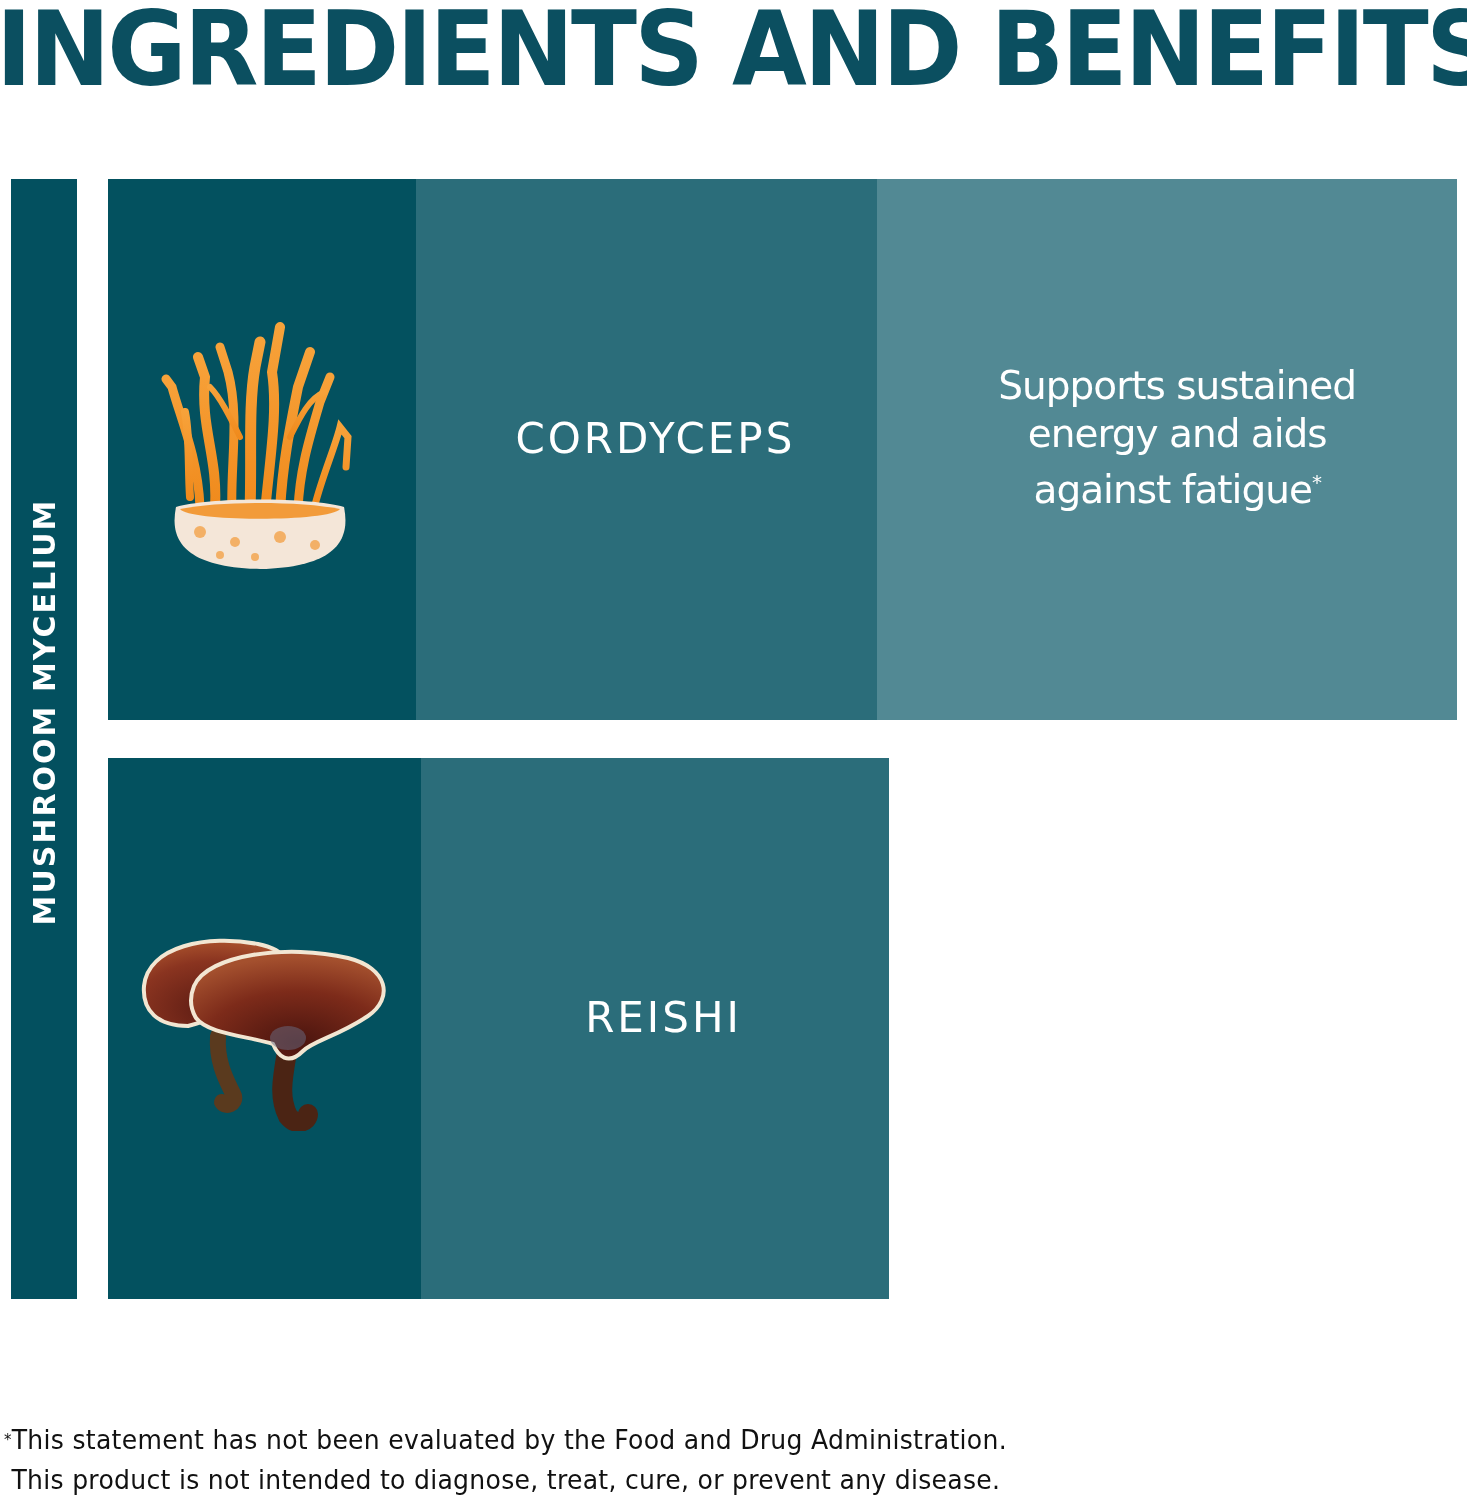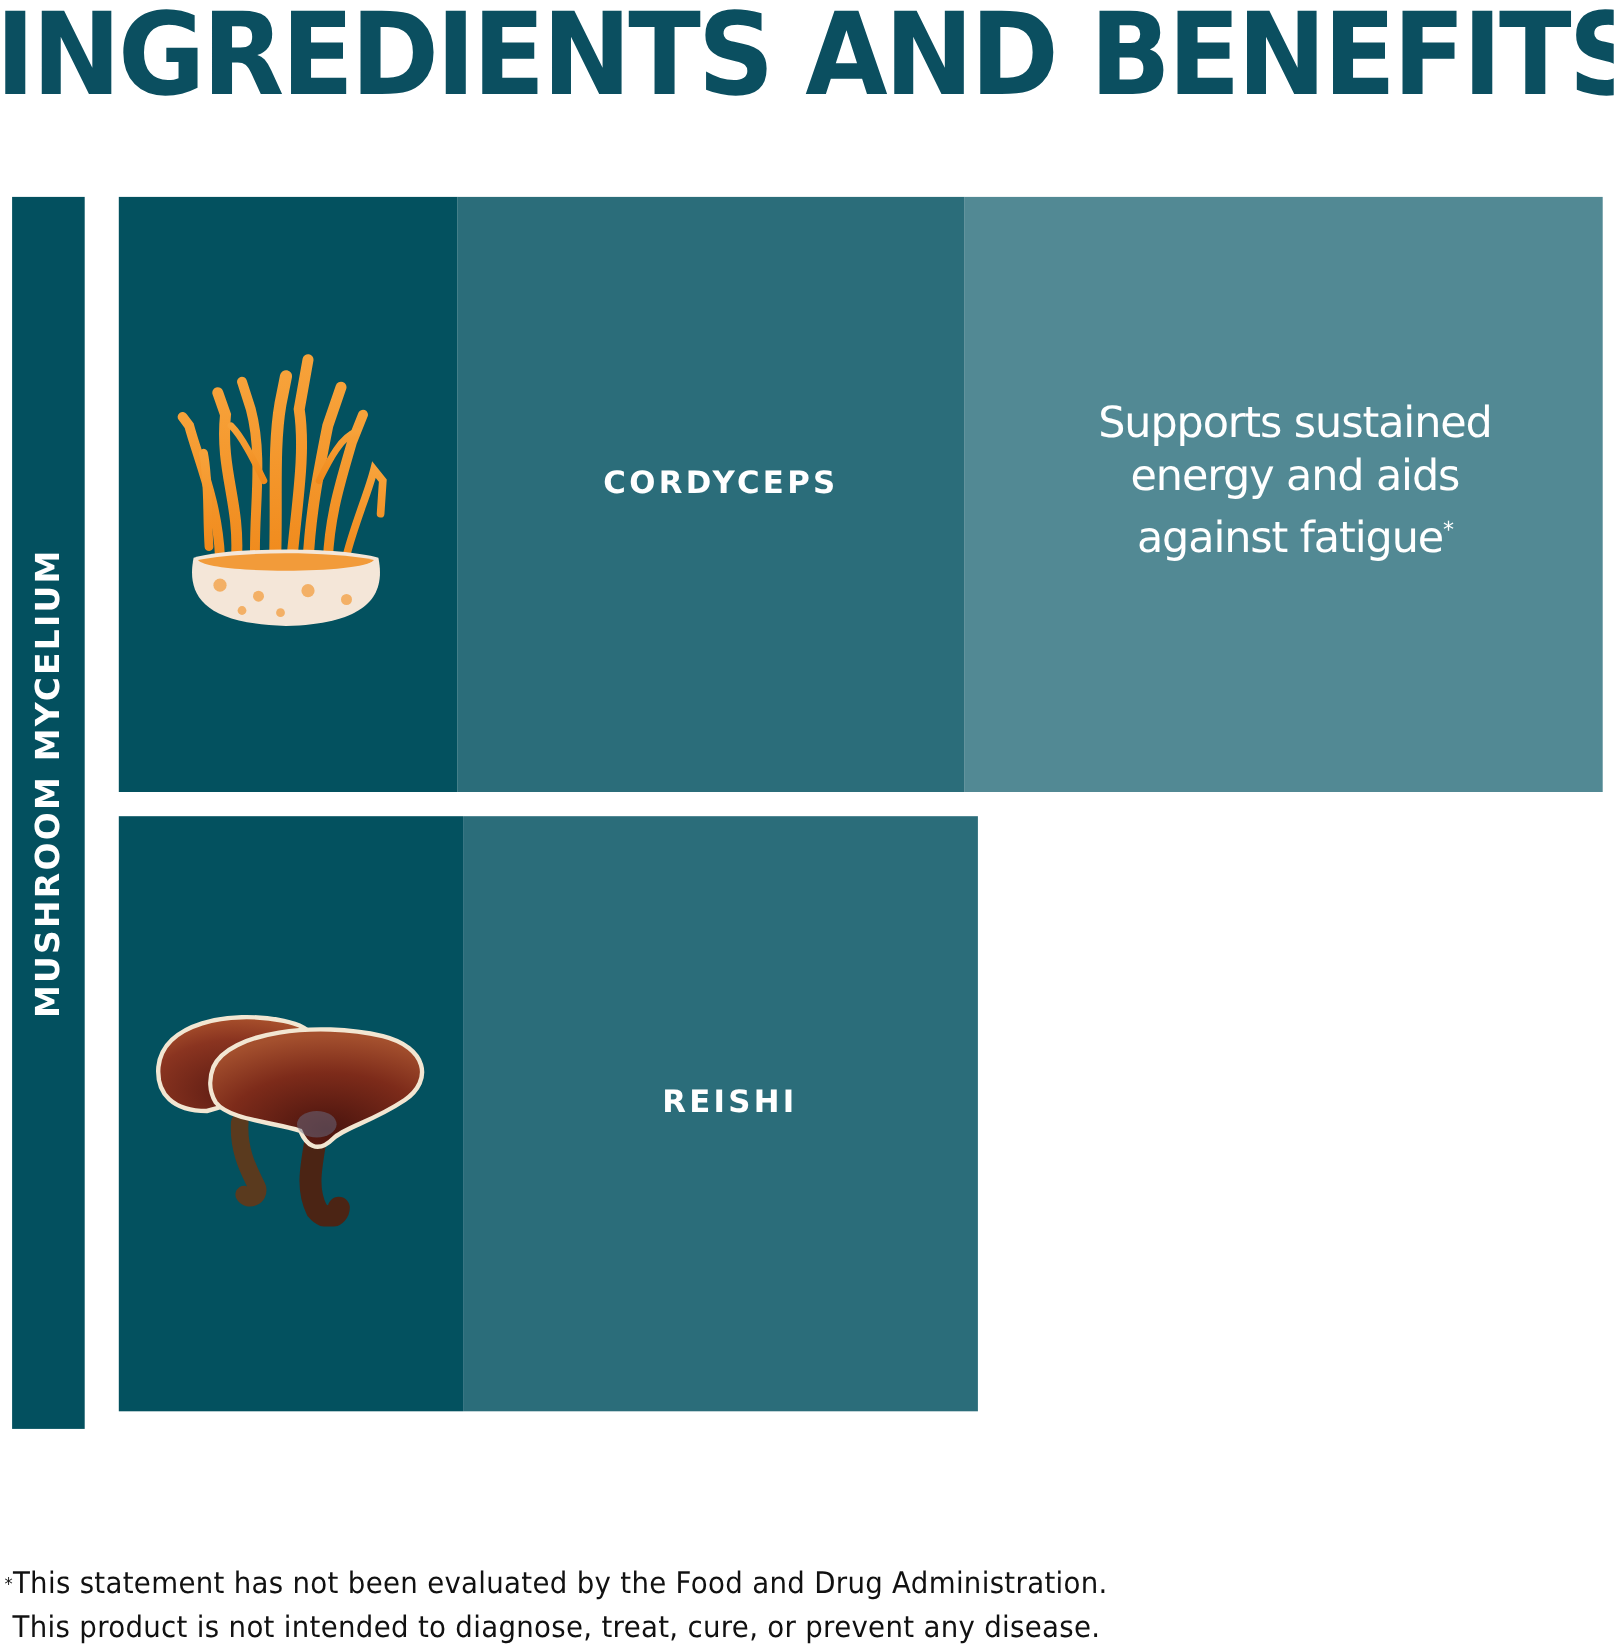--- a/index.html
+++ b/index.html
@@ -19,27 +19,27 @@
   }
   .side-label {
     position: absolute; left: 44px; top: 712px;
     transform: translate(-50%, -50%) rotate(-90deg);
     color: #ffffff; font-weight: bold; font-size: 30px; letter-spacing: 2px;
     white-space: nowrap;
   }
 
   .row { position: absolute; left: 108px; width: 1349px; height: 541px; display: flex; }
   .row-1 { top: 179px; }
-  .row-2 { top: 742px; }
+  .row-2 { top: 758px; }
 
   .cell-img { width: 313px; height: 100%; background: #03515f; position: relative; }
   .cell-name { width: 468px; height: 100%; background: #2b6d7a; display: flex; align-items: center; justify-content: center; }
   .cell-benefit { width: 568px; height: 100%; background: #528994; display: flex; align-items: center; justify-content: center; padding-left: 20px; }
 
-  .name-text { color: #ffffff; font-weight: bold; font-size: 28px; letter-spacing: 3px; margin-top: -22px; margin-left: 17px; }
+  .name-text { color: #ffffff; font-weight: normal; font-size: 42px; letter-spacing: 3px; margin-top: -22px; margin-left: 17px; }
   .benefit-text {
     color: #ffffff; font-family: "DejaVu Sans", sans-serif; font-size: 39px; line-height: 48px;
     text-align: center; width: 440px; margin-top: -24px; letter-spacing: -1px;
   }
   .benefit-text sup { font-size: 20px; }
 
   .mushroom { position: absolute; }
 
   .disclaimer {
     position: absolute; left: 4px; top: 1420px;

